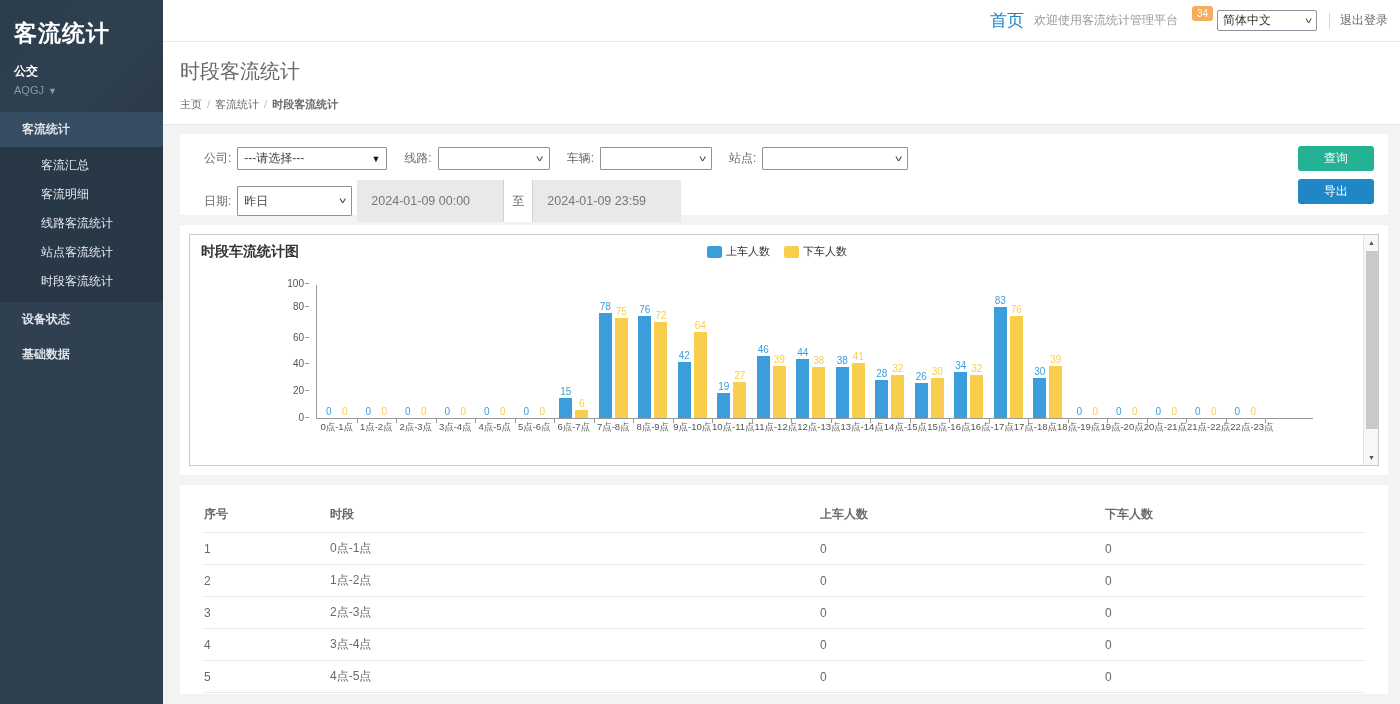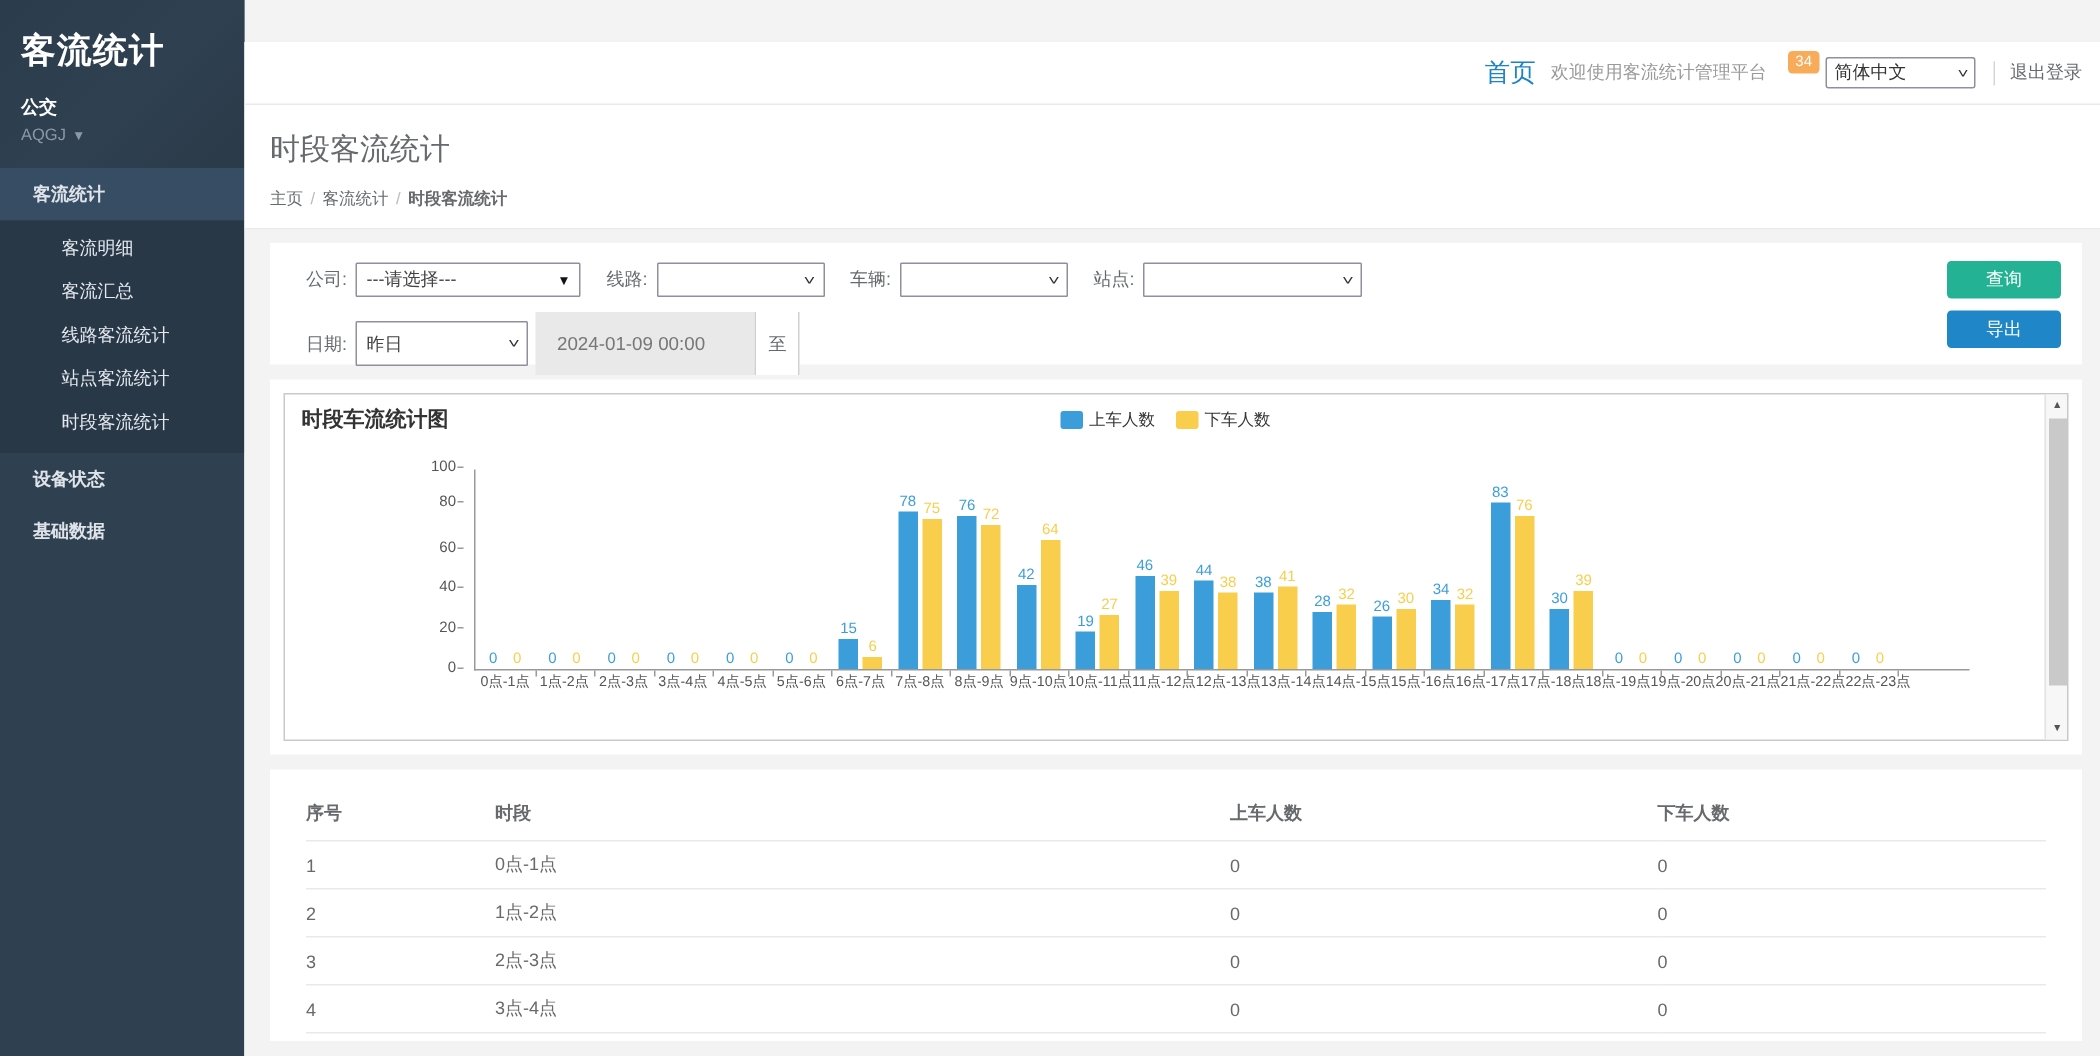--- a/index.html
+++ b/index.html
@@ -13,21 +13,21 @@
   .brand { color:#fff; font-size:23px; font-weight:bold; letter-spacing:1px; margin-bottom:14px; }
   .org { color:#fff; font-size:12px; font-weight:bold; margin-bottom:4px; }
   .org-code { color:#8b99a7; font-size:11px; cursor:pointer; }
   .org-code .caret { margin-left:4px; font-size:9px; }
   .menu-parent { display:block; padding:9px 0 9px 22px; color:#dfe4ea; font-size:12px; font-weight:bold; cursor:pointer; }
   .menu-parent.active { background:#364d63; }
   .submenu { background:#293846; padding:4px 0 6px 0; }
   .submenu-item { display:block; padding:6px 0 6px 41px; color:#e4e9f0; font-size:12px; cursor:pointer; white-space:nowrap; }
 
   
-  .main { flex:1; display:flex; flex-direction:column; min-width:0; background:#f3f3f4;margin-top:28px; }
+  .main { flex:1; display:flex; flex-direction:column; min-width:0; background:#f3f3f4; }
   .navbar { height:42px; flex:0 0 42px; background:#fff; border-bottom:1px solid #e7eaec; display:flex; align-items:center; justify-content:flex-end; padding-right:8px; }
   .home-link { color:#1c84c6; font-size:17px; text-decoration:none; margin-right:10px; cursor:pointer; }
   .welcome { color:#9a9a9a; font-size:12px; }
   .badge { background:#f8ac59; color:#fff; font-size:10px; border-radius:3px; padding:2px 5px; margin-left:14px; position:relative; top:-7px; cursor:pointer; }
   .lang-select { width:100px; height:21px; border:1px solid #8f8f9d; border-radius:2px; background:#fff; display:flex; align-items:center; justify-content:space-between; padding:0 5px; margin-left:4px; font-size:12px; color:#333; cursor:pointer; }
   .lang-select .chev { font-size:9px; color:#333; transform:scaleX(1.4); }
   .nav-divider { width:1px; height:16px; background:#d6d6d6; margin:0 10px 0 12px; }
   .logout { color:#676a6c; font-size:12px; text-decoration:none; margin-right:4px; cursor:pointer; }
 
   .page-heading { background:#fff; padding:16px 0 12px 17px; border-bottom:1px solid #e7eaec; }
@@ -101,22 +101,22 @@
 
   <aside class="sidebar">
     <div class="profile">
       <div class="brand">客流统计</div>
       <div class="org">公交</div>
       <div class="org-code"><span>AQGJ</span><span class="caret">▼</span></div>
     </div>
     <nav id="side-menu">
         <a class="menu-parent active">客流统计</a>
         <div class="submenu">
+          <a class="submenu-item">客流汇总</a>
           <a class="submenu-item">客流明细</a>
-          <a class="submenu-item">客流汇总</a>
           <a class="submenu-item">线路客流统计</a>
           <a class="submenu-item">站点客流统计</a>
           <a class="submenu-item">时段客流统计</a>
         </div>
         <a class="menu-parent">设备状态</a>
         <a class="menu-parent">基础数据</a>
       </nav>
   </aside>
 
   <div class="main">
@@ -179,20 +179,21 @@
           <div class="fgroup" style="margin-right:0;">
             <span class="flabel">日期:</span>
             <div class="sel sel-date">
               <span>昨日</span>
               <span class="arrow-chev">˅</span>
             </div>
           </div>
           <div class="date-group">
             <div class="date-input date-from">2024-01-09 00:00</div>
             <div class="date-sep">至</div>
+            <div class="date-input date-to">2024-01-09 23:59</div>
           </div>
         </div>
         <button class="btn btn-query">查询</button>
         <button class="btn btn-export">导出</button>
       </div>
 
       <div class="panel chart-panel">
         <div class="chart-box">
           <div class="chart-title">时段车流统计图</div>
           <div class="chart-legend" id="chart-legend">

